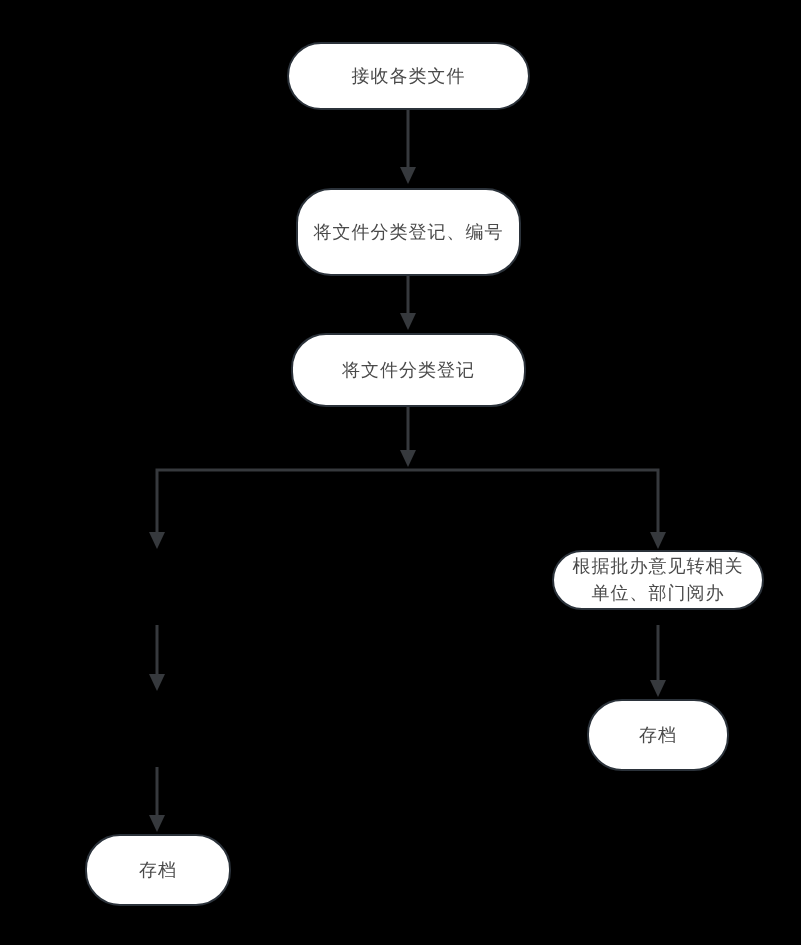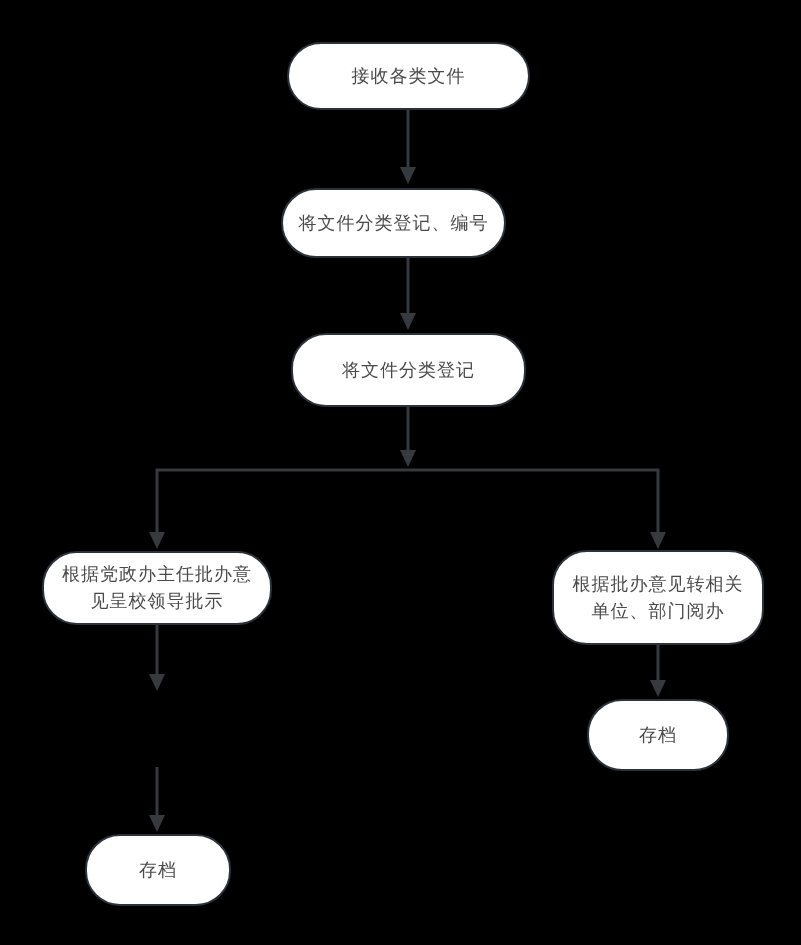--- a/index.html
+++ b/index.html
@@ -38,26 +38,26 @@
     justify-content: center;
     text-align: center;
     color: var(--text, #4a4a4a);
     font-size: 18px;
     line-height: 27px;
     letter-spacing: 1px;
     white-space: pre-line;
   }
   
   .n-receive   { left: 287px; top: 42px;  width: 243px; height: 68px; }
-  .n-register  { left: 281px; top: 188px; width: 225px; height: 70px; }
+  .n-register  { left: 296px; top: 188px; width: 225px; height: 88px; }
   .n-director  { left: 291px; top: 333px; width: 235px; height: 74px; }
   .n-leader    { left: 42px;  top: 551px; width: 230px; height: 74px; }
   .n-transfer-left { left: 40px; top: 693px; width: 234px; height: 74px; }
   .n-archive-left  { left: 85px; top: 834px; width: 146px; height: 72px; }
-  .n-transfer-right{ left: 552px; top: 550px; width: 212px; height: 95px; }
+  .n-transfer-right{ left: 552px; top: 550px; width: 212px; height: 60px; }
   .n-archive-right { left: 587px; top: 699px; width: 142px; height: 72px; }
 </style>
 </head>
 <body>
 
 <div class="canvas">
 
   <svg class="connectors" viewBox="0 0 801 945" xmlns="http://www.w3.org/2000/svg">
 
     <path class="flow-line" d="M408 110 V 168"></path>
@@ -88,24 +88,20 @@
   </div>
 
   <div class="node n-register">
     <span class="node-label">将文件分类登记、编号</span>
   </div>
 
   <div class="node n-director">
     <span class="node-label">将文件分类登记</span>
   </div>
 
-  <div class="node n-leader">
-    <span class="node-label">根据党政办主任批办意
-见呈校领导批示</span>
-  </div>
 
 
   <div class="node n-archive-left">
     <span class="node-label">存档</span>
   </div>
 
   <div class="node n-transfer-right">
     <span class="node-label">根据批办意见转相关
 单位、部门阅办</span>
   </div>

